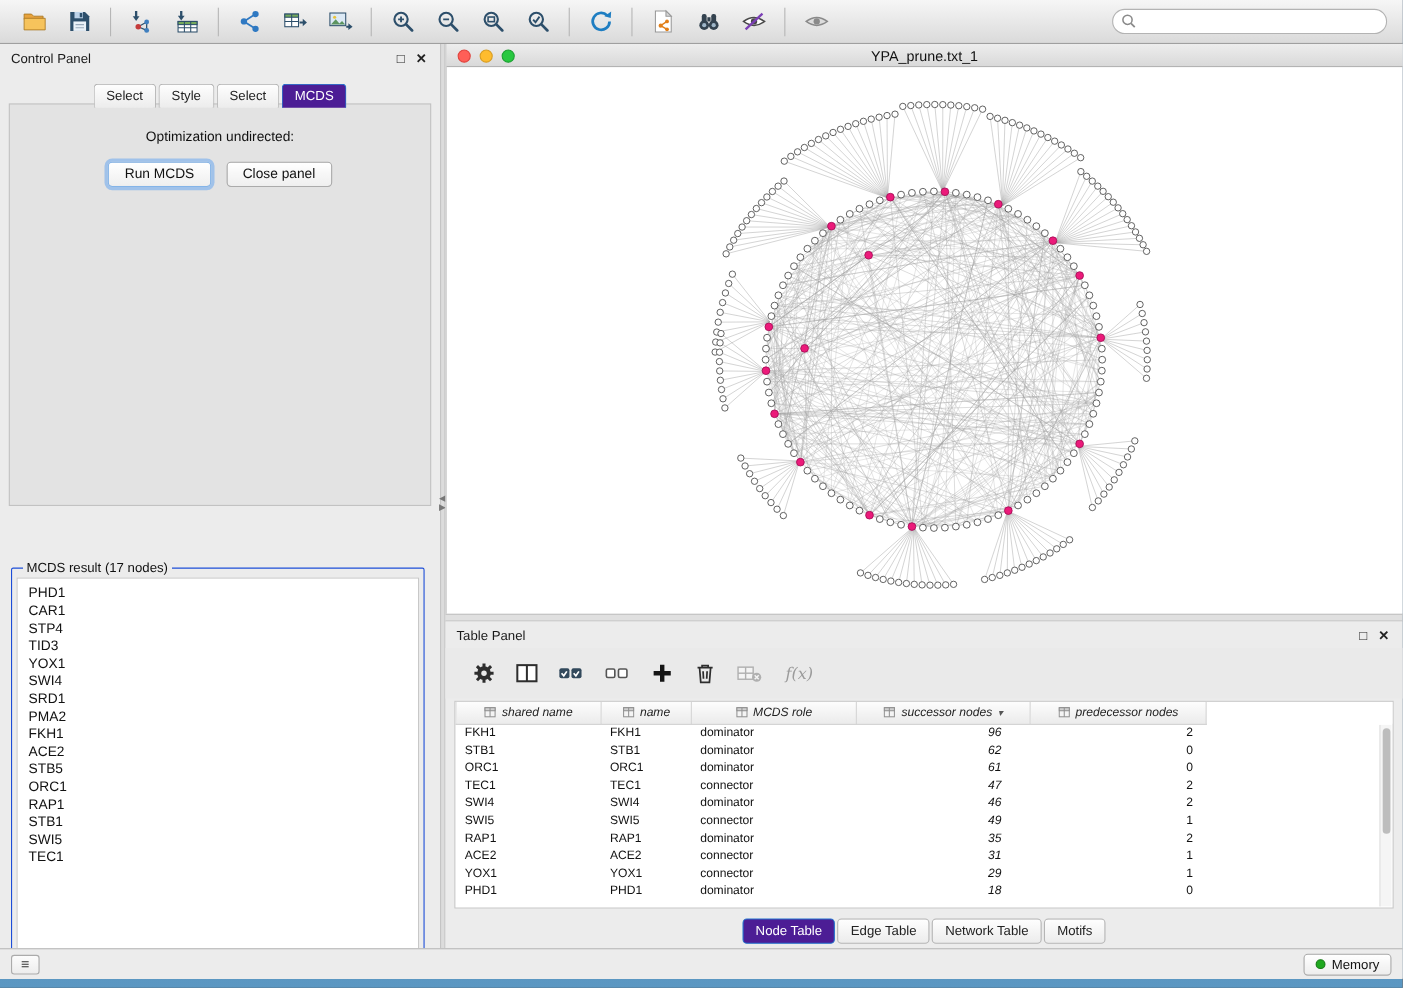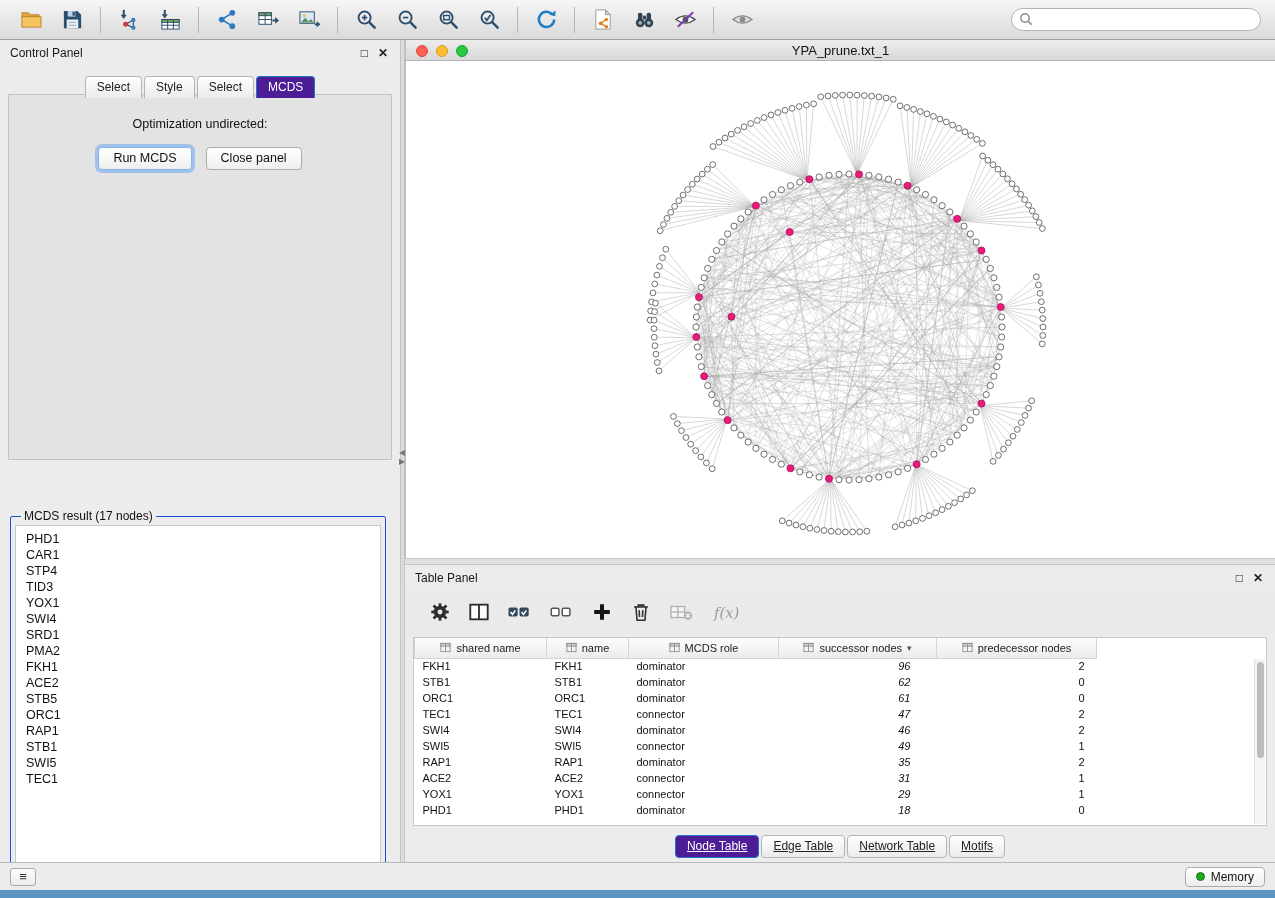--- a/index.html
+++ b/index.html
@@ -59,32 +59,32 @@
 
   
   .table-panel{position:absolute;left:0;top:525px;width:870px;height:297px;background:#ececec;}
   .tp-ctl{right:12px;}
   .table-toolbar{position:absolute;left:0;top:24px;right:0;height:46px;background:#eaeaea;display:flex;align-items:center;gap:17px;padding-left:24px;}
   .tt-btn{display:flex;align-items:center;justify-content:flex-end;cursor:default;}
   .tt-btn svg{height:22px;}
   .table-wrap{position:absolute;left:8px;right:8px;top:72px;bottom:36px;background:#fff;border:1px solid #c6c6c6;overflow:hidden;}
   table.grid{border-collapse:collapse;table-layout:fixed;width:100%;font-size:11px;}
   table.grid th{height:20px;font-weight:normal;color:#222;background:linear-gradient(#fdfdfd,#ebebeb);border:1px solid #d4d4d4;border-top:none;white-space:nowrap;overflow:hidden;}
-  table.grid th .hwrap{display:flex;align-items:center;justify-content:center;gap:5px;}
+  table.grid th .hwrap{display:flex;align-items:center;justify-content:center;gap:5px;font-style:italic;}
   table.grid th svg{width:11px;height:11px;flex:0 0 auto;}
   .sort-arrow{font-size:9px;color:#555;}
   table.grid td{height:16px;padding:0 8px;color:#111;white-space:nowrap;overflow:hidden;}
   td.txt{text-align:left;padding-left:14px;}
   td.num{text-align:right;}
   td.num.succ{padding-right:26px;font-style:italic;}
   td.num.pred{padding-right:12px;}
   .vscroll{position:absolute;right:1px;top:21px;bottom:1px;width:11px;background:#f5f5f5;border-left:1px solid #e0e0e0;}
   .vscroll .thumb{position:absolute;left:1.5px;right:1.5px;top:3px;height:58%;background:#bdbdbd;border-radius:5px;}
   .table-tabs{position:absolute;left:0;right:0;bottom:4px;display:flex;justify-content:center;gap:2px;}
-  .table-tabs .tab{border-radius:4px;border-bottom:1px solid #b5b5b5;text-decoration:underline;}
+  .table-tabs .tab{border-radius:4px;border-bottom:1px solid #b5b5b5;}
   .table-tabs .tab.active{border-bottom:1px solid #2271cd;}
 
   
   .status-bar{position:absolute;left:0;top:862px;right:0;height:28px;background:#ececec;border-top:1px solid #b9b9b9;display:flex;align-items:center;padding:0 10px;}
   .list-btn{width:26px;height:18px;border:1px solid #ababab;border-radius:3px;background:linear-gradient(#fcfcfc,#ededed);display:flex;align-items:center;justify-content:center;font-size:13px;color:#333;line-height:1;}
   .memory-btn{margin-left:auto;height:20px;display:flex;align-items:center;gap:6px;border:1px solid #ababab;border-radius:4px;background:linear-gradient(#ffffff,#ededed);padding:0 10px;font-size:12px;color:#111;justify-content:space-between;}
   .mem-dot{width:9px;height:9px;border-radius:50%;background:#1fa81f;border:1px solid #157a15;}
 </style>
 </head>
 <body>

